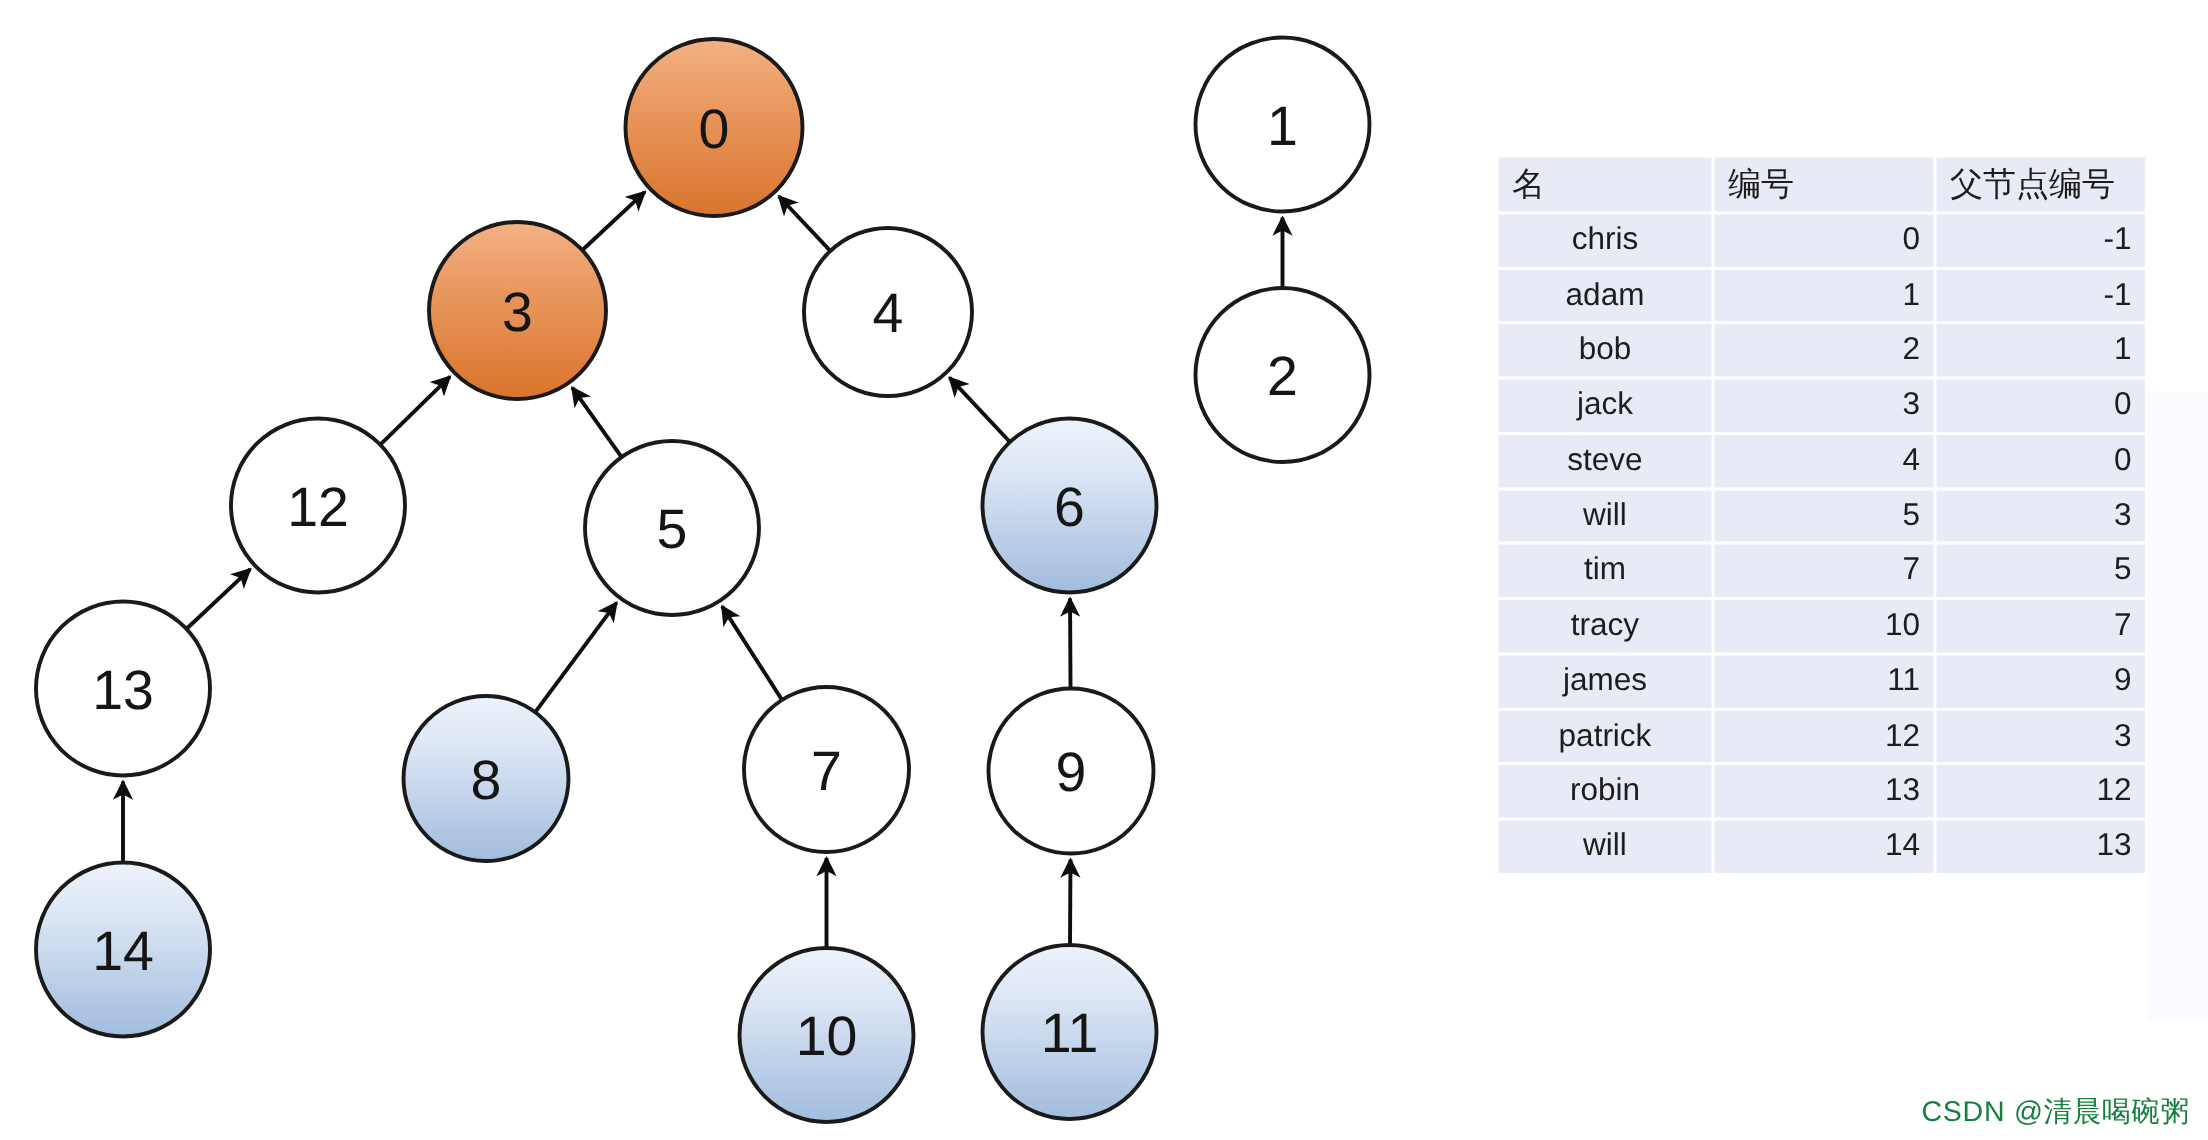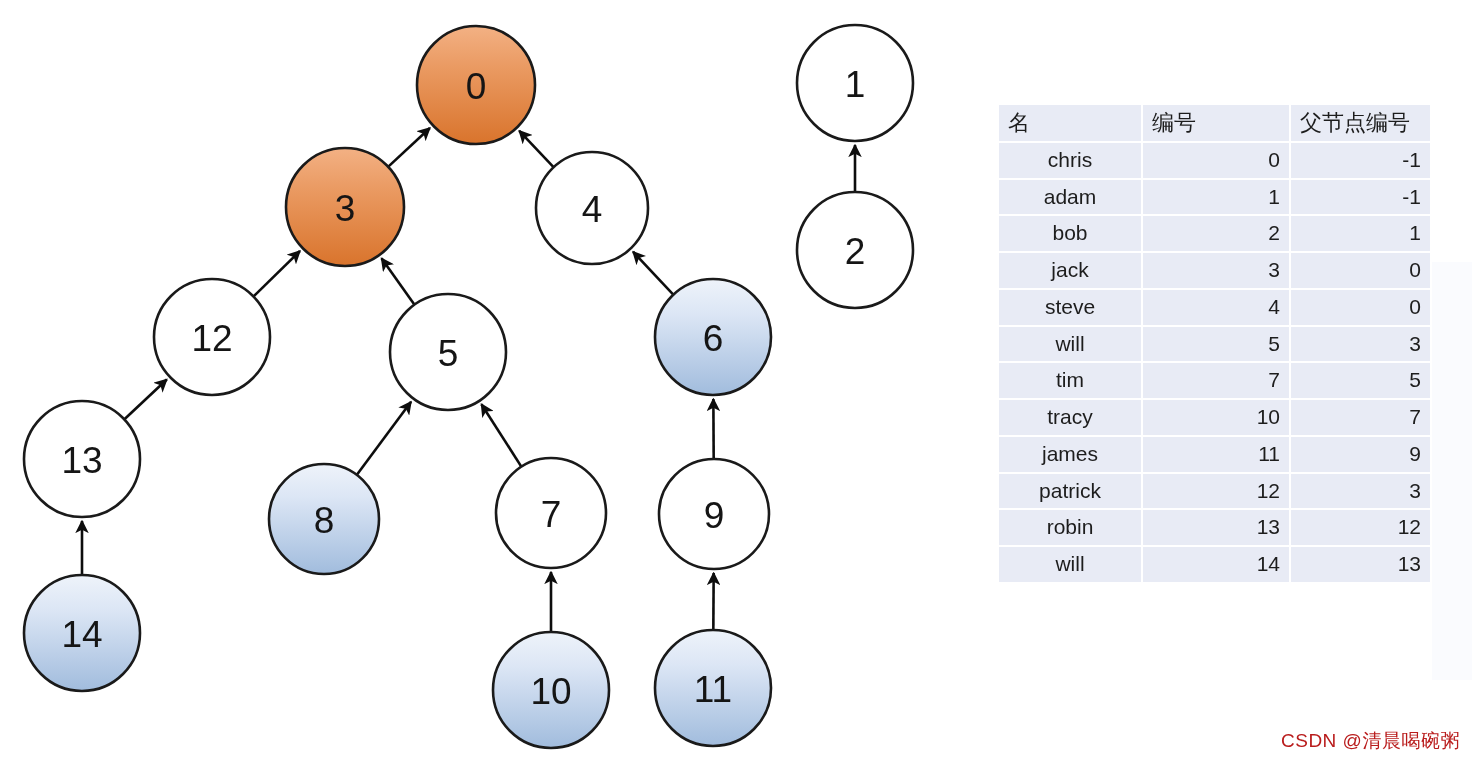--- a/index.html
+++ b/index.html
@@ -81,21 +81,21 @@
     background: #fafbfe;
   }
 
   
   #watermark {
     position: absolute;
     left: 1281px;
     top: 728px;
     font-family: "Liberation Sans", sans-serif;
     font-size: 19px;
-    color: #b91c1c;
+    color: #15803d;
     white-space: nowrap;
     letter-spacing: 0.5px;
   }
 </style>
 </head>
 <body>
 
 <div id="graph-area">
   <svg id="graph-svg" viewBox="0 0 980 760">
     <defs>

